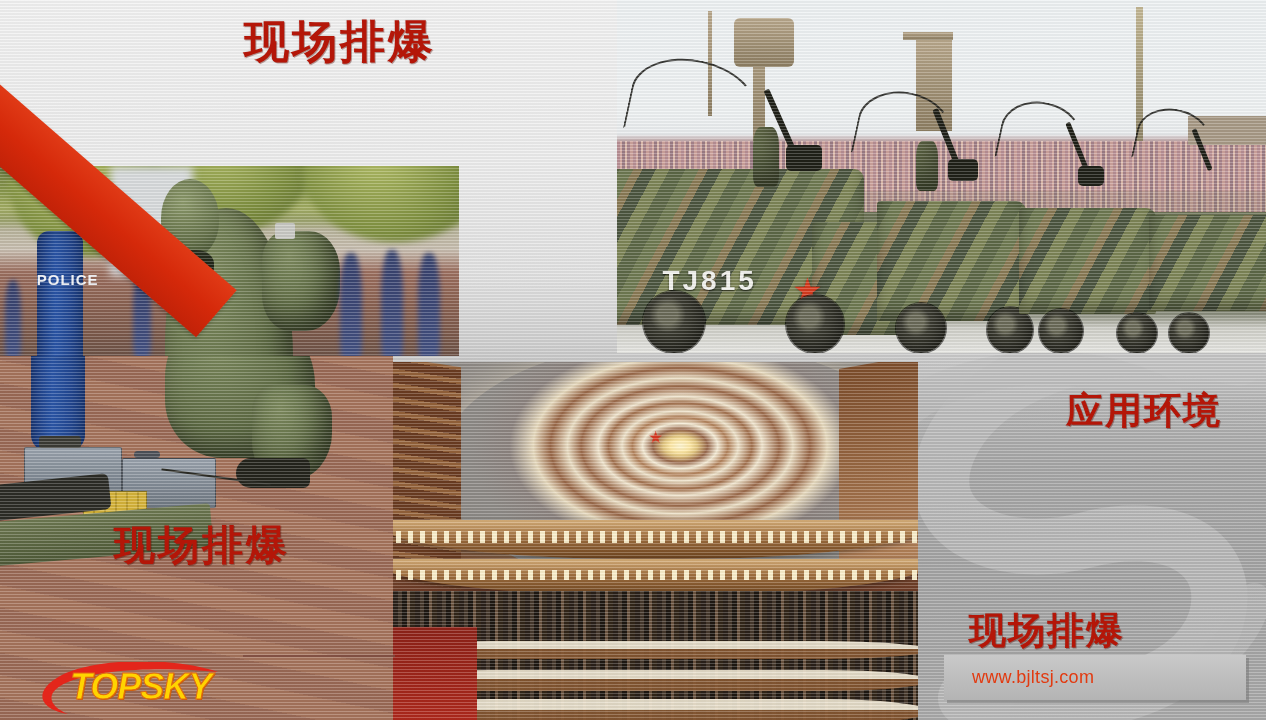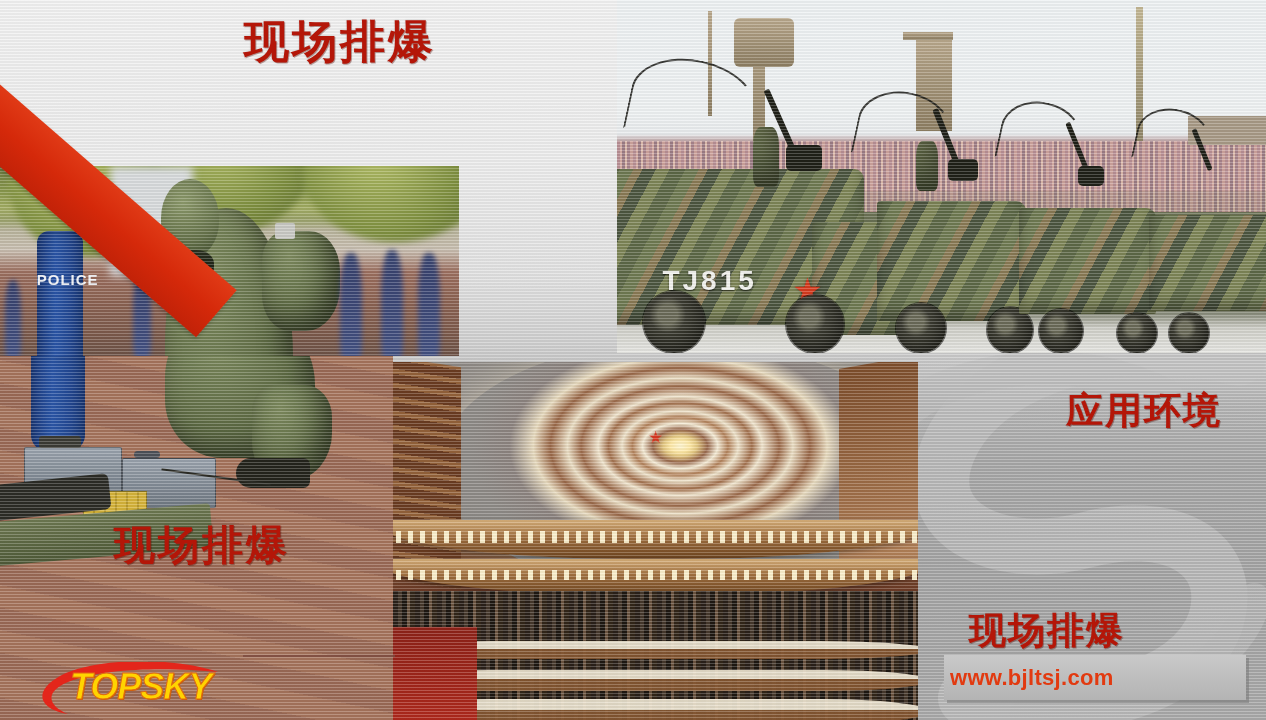--- a/index.html
+++ b/index.html
@@ -286,24 +286,24 @@
   .url-plaque {
     position: absolute;
     left: 944px; top: 655px;
     width: 302px; height: 45px;
     background: linear-gradient(to bottom,#c9c9c9,#bdbdbd 55%,#b4b4b4);
     box-shadow: 3px 3px 0 rgba(120,120,120,.55);
     z-index: 9;
     display: flex; align-items: center;
   }
   .url-plaque span {
-    margin-left: 6px;
+    margin-left: 28px;
     color: #e23a10;
-    font-weight: 700;
-    font-size: 22px;
+    font-weight: 400;
+    font-size: 18px;
     font-family: "Liberation Sans", sans-serif;
     letter-spacing: .3px;
   }
 
   
   .logo {
     position: absolute;
     left: 22px; top: 662px;
     width: 220px; height: 52px;
     z-index: 9;

